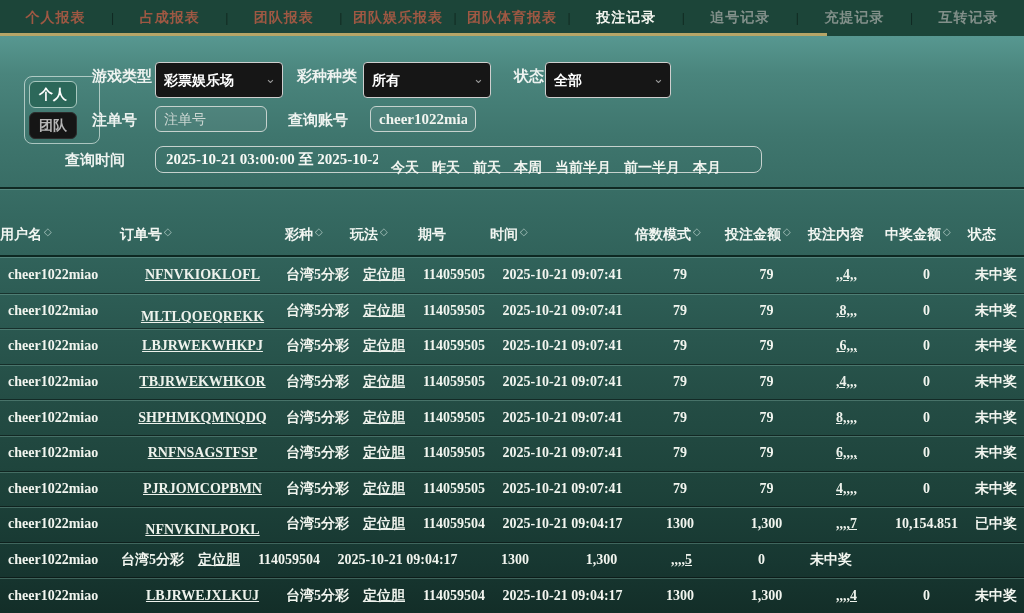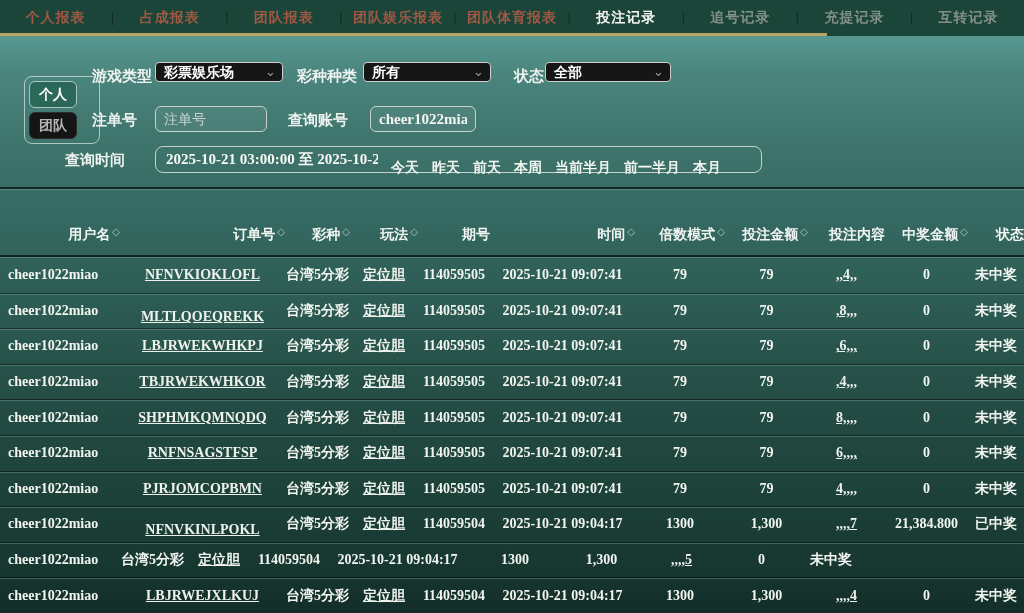--- a/index.html
+++ b/index.html
@@ -41,21 +41,21 @@
     border:1px solid rgba(210,225,220,0.75); border-radius:8px;
     display:flex; flex-direction:column; justify-content:space-between; padding:4px;
   }
   .scope-btn {
     width:48px; height:27px; border-radius:6px; font-size:14px; font-weight:bold;
     cursor:pointer; display:flex; align-items:center; justify-content:center;
   }
   .scope-btn.active { background:#2c685a; border:1px solid #a8c8bf; color:#ffffff; }
   .scope-btn.idle   { background:#151515; border:1px solid #2c2c2c; color:#b5b5b5; }
 
-  .sel { position:absolute; height:20px;border-radius:8px; }
+  .sel { position:absolute; height:36px;border-radius:8px; }
   .sel select {
     width:100%; height:100%; appearance:none; -webkit-appearance:none;
     background:#161616; color:#ffffff; font-size:14px; font-weight:bold;
     border:1.5px solid #cfcfcf; border-radius:4px; padding:0 22px 0 8px;
     font-family:inherit; cursor:pointer;
   }
   .sel .chev {
     position:absolute; right:7px; top:45%; transform:translateY(-50%);
     color:#9a9a9a; font-size:13px; pointer-events:none; line-height:1;
   }
@@ -96,21 +96,21 @@
     background:#102923; box-shadow:0 1px 0 rgba(150,195,185,0.3);
   }
 
   
   .thead {
     position:absolute; left:0; top:189px; width:100%; height:68px;
     display:flex; align-items:flex-end; padding-bottom:11px;
     border-bottom:2px solid #0d2822; box-shadow:0 1px 0 rgba(150,195,185,0.35);
     color:#f2f6f2; font-size:14px; font-weight:bold;
   }
-  .th { text-align:right; white-space:nowrap; }
+  .th { text-align:left; white-space:nowrap; }
   .th .sort-icon { font-size:10px; color:rgba(225,240,235,0.65); margin-left:2px; vertical-align:4px; }
   .tbody { position:absolute; left:0; top:257px; width:100%; bottom:0; }
   .trow { display:flex; align-items:center; height:35.6px; width:100%; }
   .trow + .trow { border-top:1px solid rgba(0,0,0,0.45); box-shadow:inset 0 1px 0 rgba(150,195,185,0.32); }
   .td {
     text-align:center; white-space:nowrap; overflow:hidden;
     color:#f2f5ef; font-size:14px; font-weight:bold;
     font-family:"Liberation Serif","DejaVu Serif",serif;
   }
   .td.c-username { text-align:left; padding-left:8px; }
@@ -299,21 +299,21 @@
       <div class="trow">
         <div class="td c-username" style="width: 120px;">cheer1022miao</div>
         <div class="td c-order" style="width: 165px; margin-top: 11px;"><span class="cell-link">NFNVKINLPOKL</span></div>
         <div class="td c-lottery" style="width: 65px;">台湾5分彩</div>
         <div class="td c-play" style="width: 68px;"><span class="cell-link">定位胆</span></div>
         <div class="td c-issue" style="width: 72px;">114059504</div>
         <div class="td c-time" style="width: 145px;">2025-10-21 09:04:17</div>
         <div class="td c-multiple" style="width: 90px;">1300</div>
         <div class="td c-amount" style="width: 83px;">1,300</div>
         <div class="td c-content" style="width: 77px;"><span class="cell-link">,,,,7</span></div>
-        <div class="td c-win" style="width: 83px;">21,384.800</div>
+        <div class="td c-win" style="width: 83px;">10,154.851</div>
         <div class="td c-status" style="width: 56px;">已中奖</div>
       </div>
       <div class="trow">
         <div class="td c-username" style="width: 120px;">cheer1022miao</div>
         <div class="td c-lottery" style="width: 65px;">台湾5分彩</div>
         <div class="td c-play" style="width: 68px;"><span class="cell-link">定位胆</span></div>
         <div class="td c-issue" style="width: 72px;">114059504</div>
         <div class="td c-time" style="width: 145px;">2025-10-21 09:04:17</div>
         <div class="td c-multiple" style="width: 90px;">1300</div>
         <div class="td c-amount" style="width: 83px;">1,300</div>

